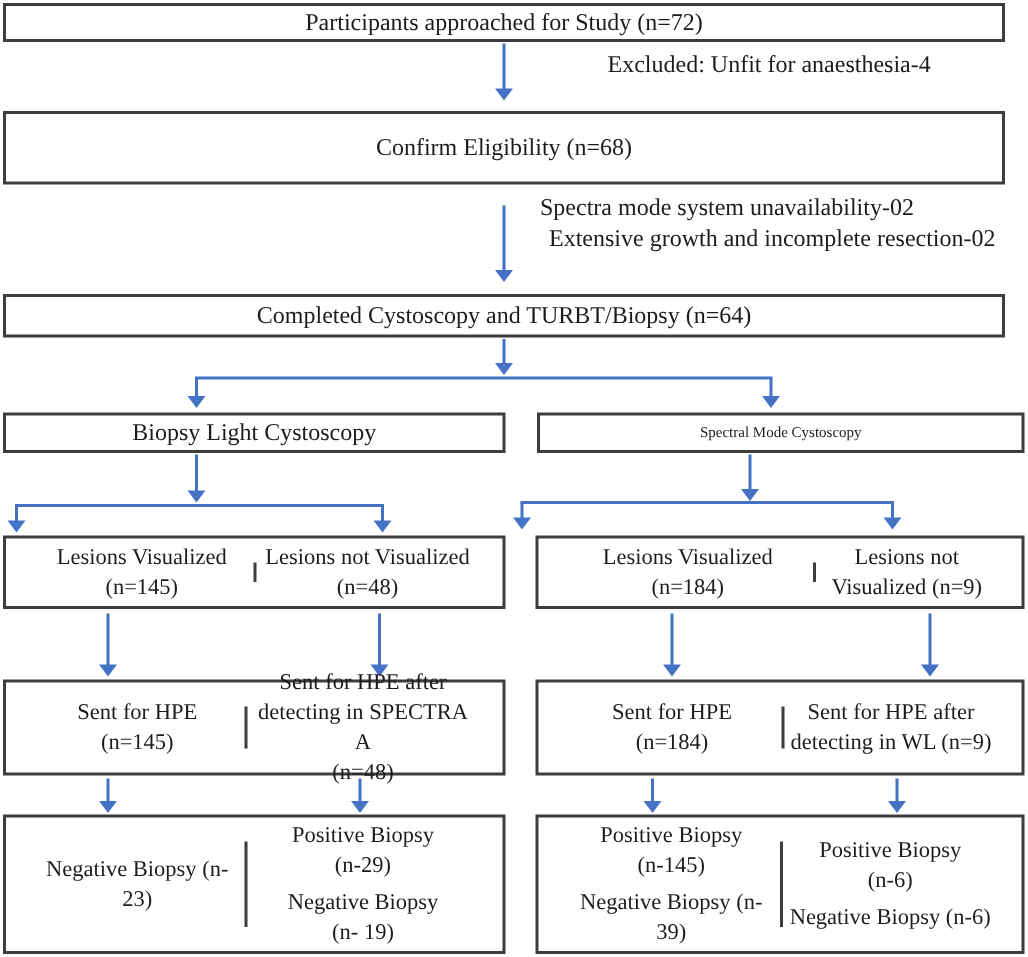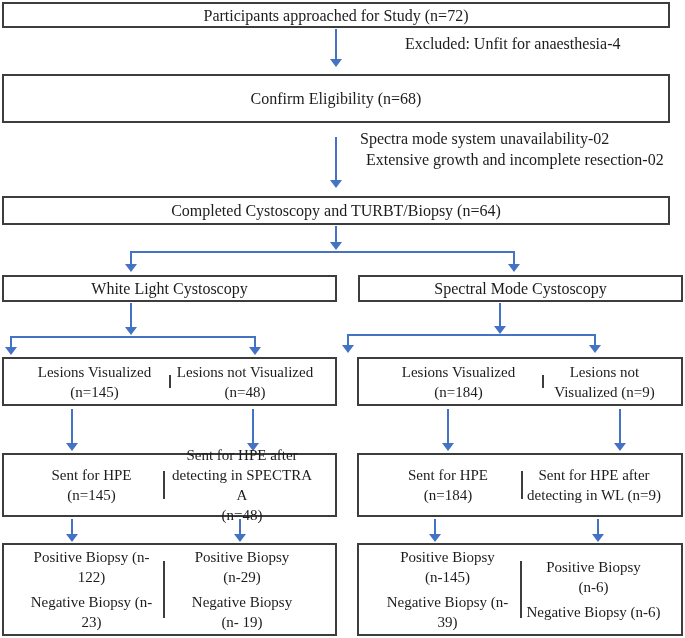--- a/index.html
+++ b/index.html
@@ -96,23 +96,23 @@
   <div class="varrow" style="left:125px;top:252px;height:20px;">
     <div class="shaft"></div>
     <div class="head"></div>
   </div>
   <div class="varrow" style="left:508px;top:252px;height:20px;">
     <div class="shaft"></div>
     <div class="head"></div>
   </div>
 
   <div class="box" style="left:2px;top:275px;width:335px;height:27px;font-size:16px;">
-    <div class="line">White Light Cystoscopy</div>
-  </div>
-  <div class="box" style="left:358px;top:275px;width:325px;height:27px;font-size:16px;">
+    <div class="line">Biopsy Light Cystoscopy</div>
+  </div>
+  <div class="box" style="left:358px;top:275px;width:325px;height:27px;font-size:10px;">
     <div class="line">Spectral Mode Cystoscopy</div>
   </div>
 
   <div class="varrow" style="left:125px;top:303px;height:32px;">
     <div class="shaft"></div>
     <div class="head"></div>
   </div>
   <div class="hline" style="left:10px;top:336px;width:246px;"></div>
   <div class="varrow" style="left:5px;top:337px;height:18px;">
     <div class="shaft"></div>
@@ -210,24 +210,20 @@
     <div class="head"></div>
   </div>
   <div class="varrow" style="left:592px;top:519px;height:23px;">
     <div class="shaft"></div>
     <div class="head"></div>
   </div>
 
   <div class="box groupbox" style="left:2px;top:543px;width:335px;height:93px;">
     <div class="cell divider" style="width:145px;">
       <div class="para">
-        <div class="line">Positive Biopsy (n-</div>
-        <div class="line">122)</div>
-      </div>
-      <div class="para">
         <div class="line">Negative Biopsy (n-</div>
         <div class="line">23)</div>
       </div>
     </div>
     <div class="cell grow">
       <div class="para">
         <div class="line">Positive Biopsy</div>
         <div class="line">(n-29)</div>
       </div>
       <div class="para">

